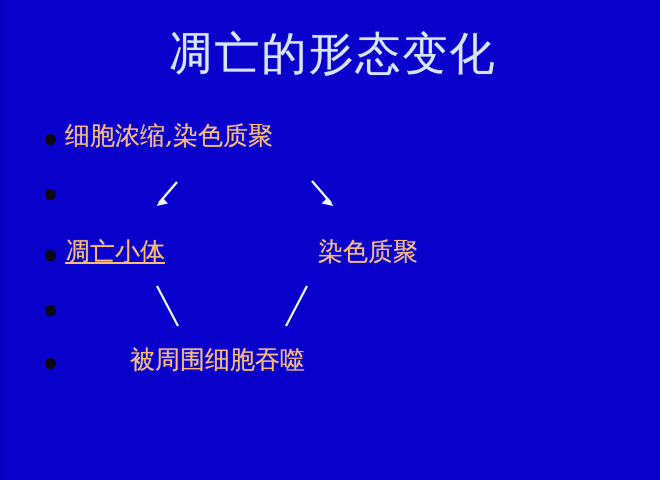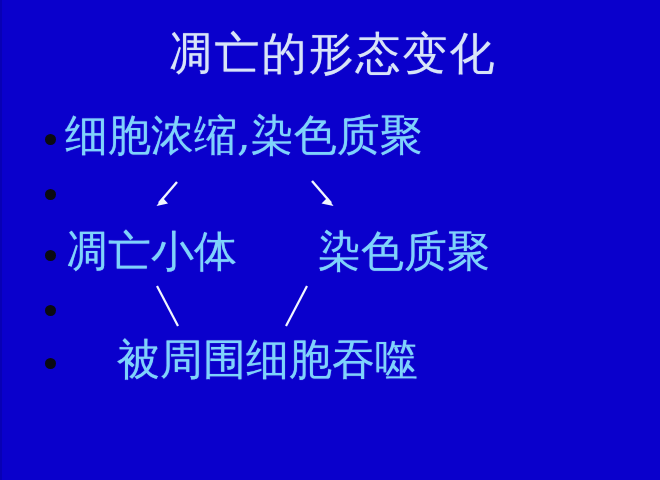--- a/index.html
+++ b/index.html
@@ -43,45 +43,45 @@
   .bullet-marker {
     position: absolute;
     left: 43px;
     width: 11px;
     height: 11px;
     border-radius: 50%;
     background: #0A0A12;
   }
   .bullet-text {
     position: absolute;
-    color: #7dd3fc;
-    font-size: 43px;
+    color: #fdba74;
+    font-size: 25px;
     line-height: 35px;
     white-space: pre;
     letter-spacing: 0px;
     text-shadow: 0 0 1px rgba(240,246,255,0.5);
   }
 
   
   #row-1 { top: 140px; }
   #row-2 { top: 195px; }
   #row-3 { top: 256px; }
   #row-4 { top: 311px; }
   #row-5 { top: 364px; }
 
   .bullet-marker.m1 { top: -6px; }
   .bullet-marker.m2 { top: -6px; }
   .bullet-marker.m3 { top: -6px; }
   .bullet-marker.m4 { top: -6px; }
   .bullet-marker.m5 { top: -6px; }
 
   #text-1 { left: 63px;  top: -22px; }
-  #text-3a { left: 63px;  top: -22px; }
+  #text-3a { left: 63px;  top: -22px; text-decoration: underline; }
   #text-3b { left: 316px; top: -22px; }
-  #text-5 { left: 115px; top: -22px; text-align: right; }
+  #text-5 { left: 128px; top: -22px; text-align: right; }
 
   
   #connectors {
     position: absolute;
     left: 0;
     top: 0;
     width: 660px;
     height: 480px;
     pointer-events: none;
   }

